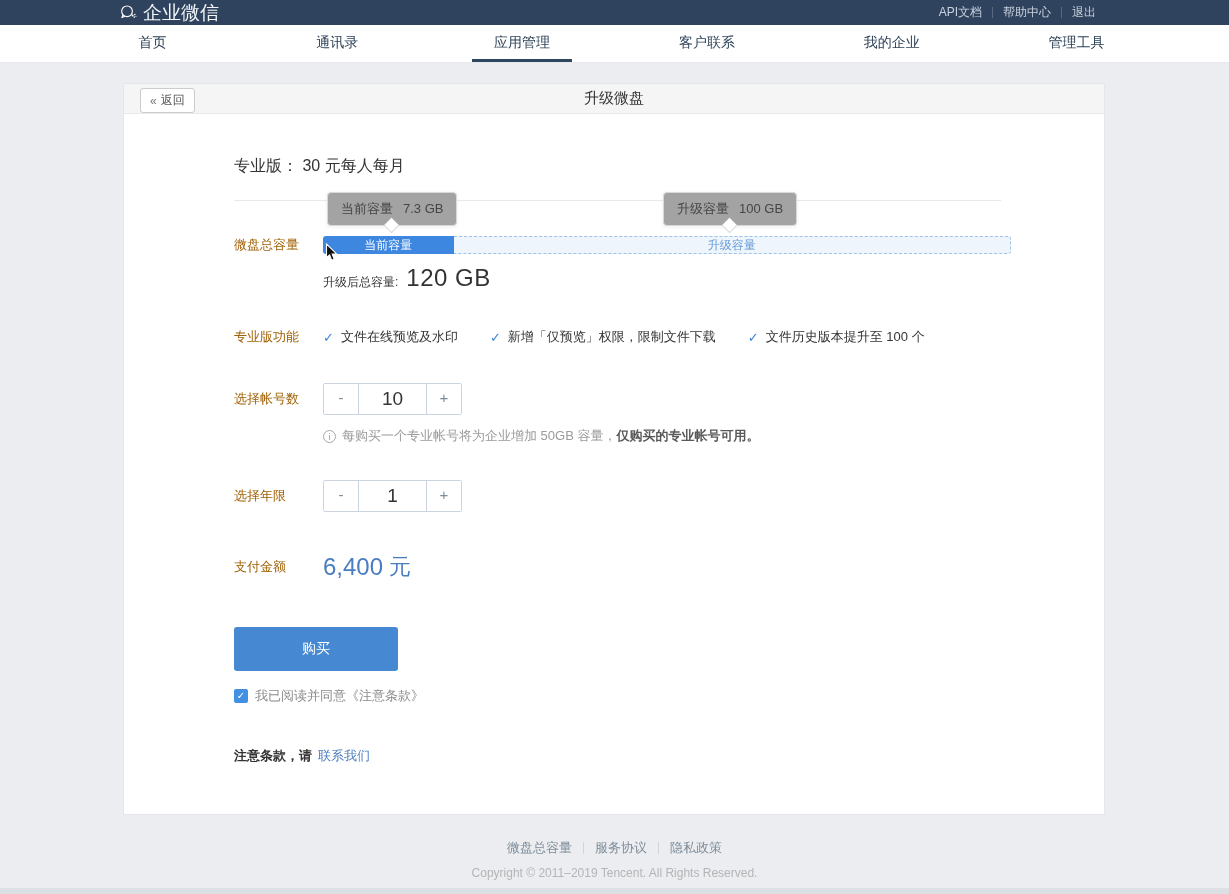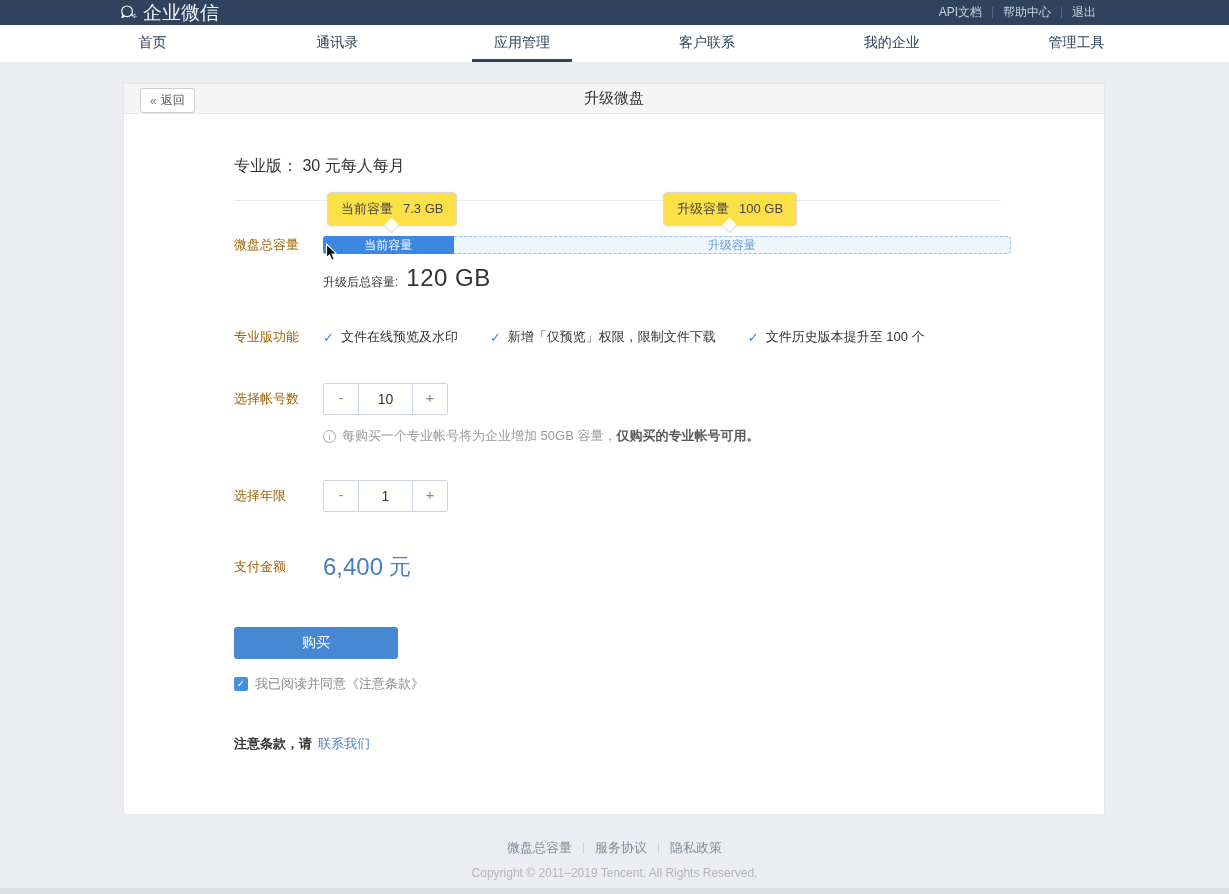--- a/index.html
+++ b/index.html
@@ -66,21 +66,21 @@
     color:#fff; font-size:12px; text-align:center; line-height:18px;
   }
   .bar-rest{
     position:absolute; left:19%; right:0; top:0; height:18px;
     background:#eef5fd; border:1px dashed #9cc3ec; border-left:none;
     border-radius:0 3px 3px 0;
     color:#659ad8; font-size:12px; text-align:center; line-height:16px;
   }
   .tooltip{
     position:absolute; bottom:28px; white-space:nowrap;
-    background:#fde047; border:1px solid #d9d9d9; border-radius:4px;
+    background:#a3a3a3; border:1px solid #d9d9d9; border-radius:4px;
     padding:7px 13px; font-size:13px; color:#454545;
     box-shadow:0 1px 4px rgba(0,0,0,0.07);
   }
   .tooltip .tt-value{ margin-left:10px; }
   .tooltip::before{
     content:""; position:absolute; left:50%; bottom:-6px; margin-left:-6px;
     width:10px; height:10px; background:#fff;
     border-right:1px solid #d9d9d9; border-bottom:1px solid #d9d9d9;
     transform:rotate(45deg);
   }
@@ -98,38 +98,38 @@
   .check{ color:#3b82d8; margin-right:7px; font-size:13px; }
   
   .acct-row{ margin-top:37px; align-items:center; }
   .years-row{ margin-top:35px; align-items:center; }
   .stepper{ display:inline-flex; border:1px solid #ccd5df; border-radius:2px; background:#fff; }
   .step-btn{
     width:34px; height:30px; line-height:28px; text-align:center;
     color:#7c8b9a; font-size:15px; cursor:pointer; background:#fff;
   }
   .step-value{
-    width:55px; height:30px; line-height:30px; text-align:center;
+    width:69px; height:30px; line-height:30px; text-align:center;
     border-left:1px solid #ccd5df; border-right:1px solid #ccd5df;
-    font-size:14px; color:#333;
+    font-size:19px; color:#333;
   }
   .note-row{ margin-top:12px; margin-left:89px; font-size:13px; color:#9b9b9b; display:flex; align-items:center; }
   .info-circle{
     display:inline-block; width:13px; height:13px; line-height:12px;
     border:1px solid #a8a8a8; border-radius:50%; text-align:center;
     font-size:9px; color:#9b9b9b; margin-right:6px; flex-shrink:0;
   }
   .note-bold{ color:#595959; font-weight:bold; }
   
   .pay-row{ margin-top:40px; align-items:center; }
   .pay-amount{ font-size:24px; color:#4a7dbf; }
   .pay-unit{ font-size:22px; color:#4a7dbf; margin-left:6px; }
   
   .buy-btn{
-    margin-top:45px; margin-left:0; width:164px; height:32px;
+    margin-top:45px; margin-left:0; width:164px; height:44px;
     background:#4788d2; border:none; border-radius:3px;
     color:#fff; font-size:14px; cursor:pointer; display:block;
   }
   .agree-row{ margin-top:16px; display:flex; align-items:center; }
   .checkbox{
     width:14px; height:14px; background:#4190e2; border-radius:2px;
     color:#fff; font-size:10px; line-height:14px; text-align:center; cursor:pointer;
     flex-shrink:0;
   }
   .agree-text{ font-size:13px; color:#8a8a8a; margin-left:7px; }

